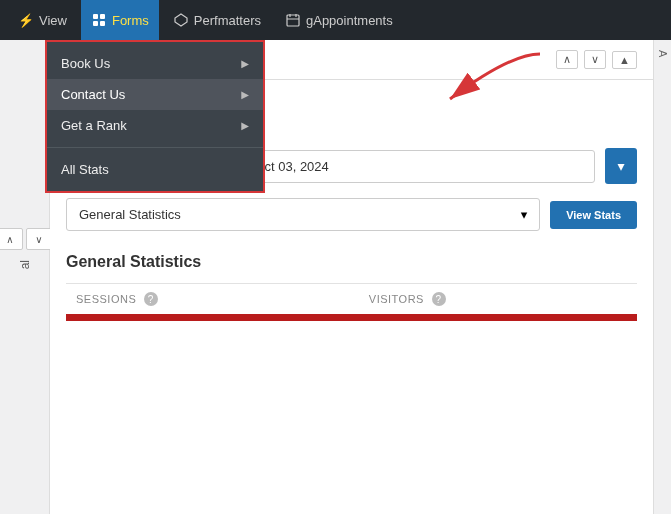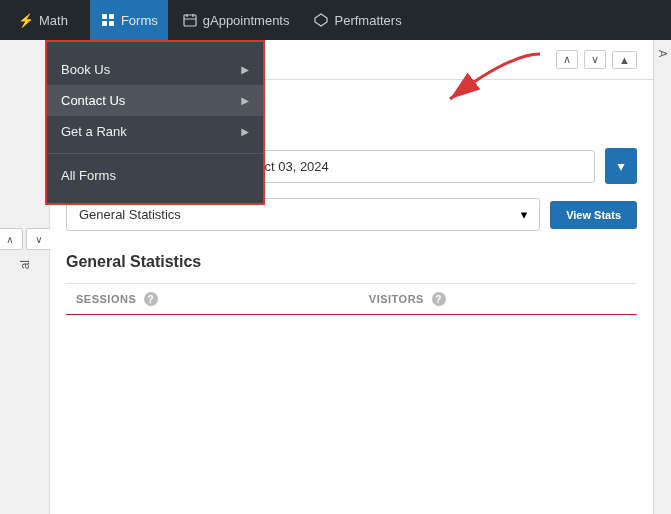--- a/index.html
+++ b/index.html
@@ -30,41 +30,40 @@
       gap: 5px;
       color: #ccc;
       padding: 0 10px;
       height: 40px;
       cursor: pointer;
       font-size: 13px;
       white-space: nowrap;
     }
     .nav-item.active {
       background: #2271b1;
-      color: #e5e5e5;
-      margin-left: 8px;
+      color: #fde047;
     }
     .nav-icon {
       width: 16px;
       height: 16px;
       display: inline-flex;
       align-items: center;
       justify-content: center;
     }
 
     
     .dropdown-menu {
       position: absolute;
       top: 40px;
       left: 45px;
       background: #3c434a;
       border: 2px solid #d63638;
       min-width: 220px;
       z-index: 200;
-      padding: 12px 0;
+      padding: 6px 0;
     }
     .dropdown-item {
       display: flex;
       align-items: center;
       justify-content: space-between;
       padding: 8px 14px;
       color: #eee;
       cursor: pointer;
       font-size: 13px;
     }
@@ -278,27 +277,27 @@
       color: #333;
       margin-bottom: 12px;
     }
     .stats-table {
       width: 100%;
       border-collapse: collapse;
       border-top: 1px solid #e2e2e2;
     }
     .stats-table th {
       font-size: 11px;
-      font-weight: 700;
+      font-weight: 400;
       color: #888;
       text-transform: uppercase;
       letter-spacing: 0.5px;
       padding: 8px 10px;
       text-align: left;
-      border-bottom: 1px solid #b91c1c;
+      border-bottom: 7px solid #b91c1c;
     }
     .stats-table th .help-icon {
       display: inline-flex;
       align-items: center;
       justify-content: center;
       width: 14px;
       height: 14px;
       border-radius: 50%;
       background: #bbb;
       color: #fff;
@@ -332,70 +331,70 @@
       z-index: 300;
       pointer-events: none;
     }
   </style>
 </head>
 <body>
 
 <div class="top-nav">
   <div class="nav-item">
     <span class="nav-icon">⚡</span>
-    <span>Math</span>
+    <span>View</span>
   </div>
   <div class="nav-item active">
     <span class="nav-icon">
       <svg width="14" height="14" viewBox="0 0 14 14" fill="none">
         <rect x="1" y="1" width="5" height="5" rx="1" fill="white"></rect>
         <rect x="8" y="1" width="5" height="5" rx="1" fill="white"></rect>
         <rect x="1" y="8" width="5" height="5" rx="1" fill="white"></rect>
         <rect x="8" y="8" width="5" height="5" rx="1" fill="white"></rect>
       </svg>
     </span>
     <span>Forms</span>
   </div>
   <div class="nav-item">
     <span class="nav-icon">
       <svg width="14" height="14" viewBox="0 0 14 14" fill="none">
+        <path d="M7 1L13 5V9L7 13L1 9V5L7 1Z" stroke="#ccc" stroke-width="1.2" fill="none"></path>
+      </svg>
+    </span>
+    <span>Perfmatters</span>
+  </div>
+  <div class="nav-item">
+    <span class="nav-icon">
+      <svg width="14" height="14" viewBox="0 0 14 14" fill="none">
         <rect x="1" y="2" width="12" height="11" rx="1" stroke="#ccc" stroke-width="1.2" fill="none"></rect>
         <line x1="4" y1="1" x2="4" y2="4" stroke="#ccc" stroke-width="1.2"></line>
         <line x1="10" y1="1" x2="10" y2="4" stroke="#ccc" stroke-width="1.2"></line>
         <line x1="1" y1="6" x2="13" y2="6" stroke="#ccc" stroke-width="1"></line>
       </svg>
     </span>
     <span>gAppointments</span>
   </div>
-  <div class="nav-item">
-    <span class="nav-icon">
-      <svg width="14" height="14" viewBox="0 0 14 14" fill="none">
-        <path d="M7 1L13 5V9L7 13L1 9V5L7 1Z" stroke="#ccc" stroke-width="1.2" fill="none"></path>
-      </svg>
-    </span>
-    <span>Perfmatters</span>
-  </div>
 </div>
 
 <div class="dropdown-menu">
   <div class="dropdown-item">
     <span class="item-label">Book Us</span>
     <span class="chevron-right">▶</span>
   </div>
   <div class="dropdown-item highlighted">
     <span class="item-label">Contact Us</span>
     <span class="chevron-right">▶</span>
   </div>
   <div class="dropdown-item">
     <span class="item-label">Get a Rank</span>
     <span class="chevron-right">▶</span>
   </div>
   <div class="dropdown-divider"></div>
   <div class="dropdown-item">
-    <span class="item-label">All Forms</span>
+    <span class="item-label">All Stats</span>
   </div>
 </div>
 
 <svg class="annotation-svg" width="350" height="100" viewBox="0 0 350 100">
 
   <path d="M 310,10 Q 280,10 220,55" stroke="#d63638" stroke-width="3" fill="none" marker-end="url(#arrowhead)"></path>
   <defs>
     <marker id="arrowhead" markerWidth="10" markerHeight="7" refX="10" refY="3.5" orient="auto">
       <polygon points="0 0, 10 3.5, 0 7" fill="#d63638"></polygon>
     </marker>

